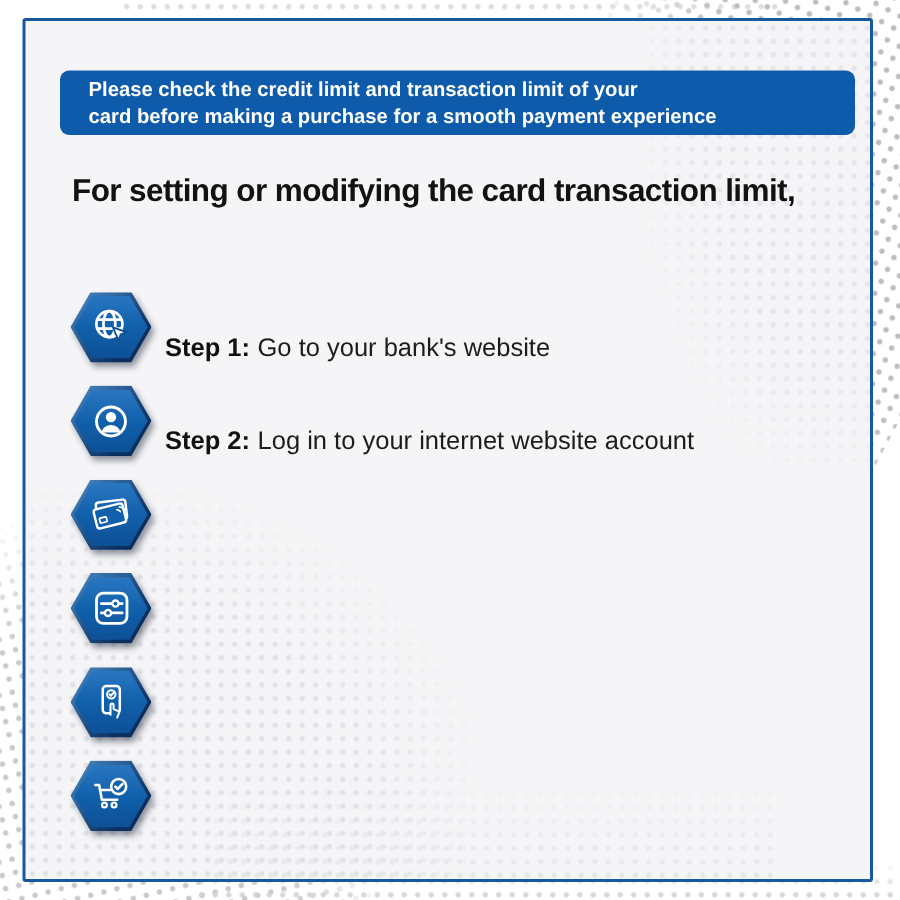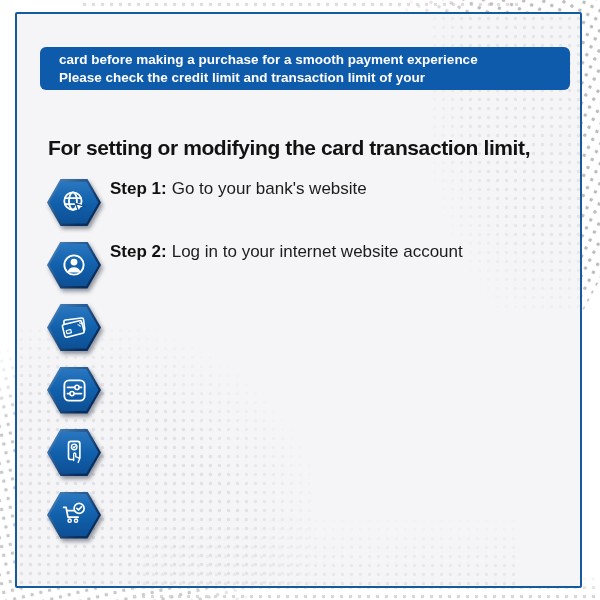--- a/index.html
+++ b/index.html
@@ -64,25 +64,24 @@
     font-size:13.5px; line-height:18px;
     padding:4px 10px 0 19px;
     z-index:2;
   }
   
   .heading{
     position:absolute; left:31px; top:102px; width:530px;
     font-weight:800; font-size:21px; letter-spacing:-0.4px;
     color:#121212; white-space:nowrap;
     z-index:2;
-    margin-top:20px;
   }
   
   .steps{ position:absolute; left:30px; top:165px; right:20px; z-index:2; }
-  .step-row{ height:62.5px; display:flex; align-items:flex-start; }
+  .step-row{ height:62.5px; display:flex; align-items:flex-end; }
   .hex-wrap{
     width:54px; height:47px; position:relative; flex:0 0 54px;
     filter: drop-shadow(2px 3px 2px rgba(15,25,45,0.45));
   }
   .hex-outer{
     position:absolute; inset:0;
     clip-path: polygon(25% 0%, 75% 0%, 100% 50%, 75% 100%, 25% 100%, 0% 50%);
     background: linear-gradient(135deg, #4a8cc9 0%, #0a2f5f 75%);
   }
   .hex-inner{
@@ -104,22 +103,22 @@
 <div class="dots dots-tr"></div>
 <div class="dots dots-bl"></div>
 <div class="dots dots-bottom"></div>
 
 <div class="card">
   <div class="dots dots-card-bl"></div>
   <div class="dots dots-card-bottom"></div>
   <div class="dots dots-card-tr"></div>
 
   <div class="banner">
+    <div>Please check the credit limit and transaction limit of your</div>
     <div>card before making a purchase for a smooth payment experience</div>
-    <div>Please check the credit limit and transaction limit of your</div>
   </div>
 
   <div class="heading">For setting or modifying the card transaction limit,</div>
 
   <div class="steps">
 
     <div class="step-row">
       <div class="hex-wrap">
         <div class="hex-outer"></div>
         <div class="hex-inner">

